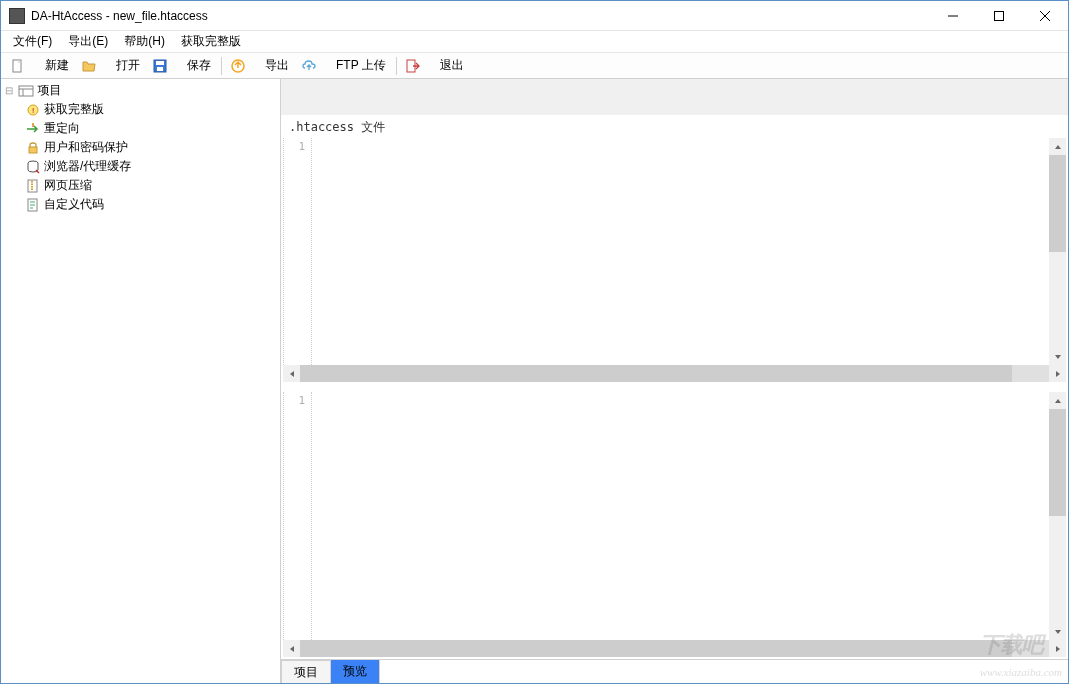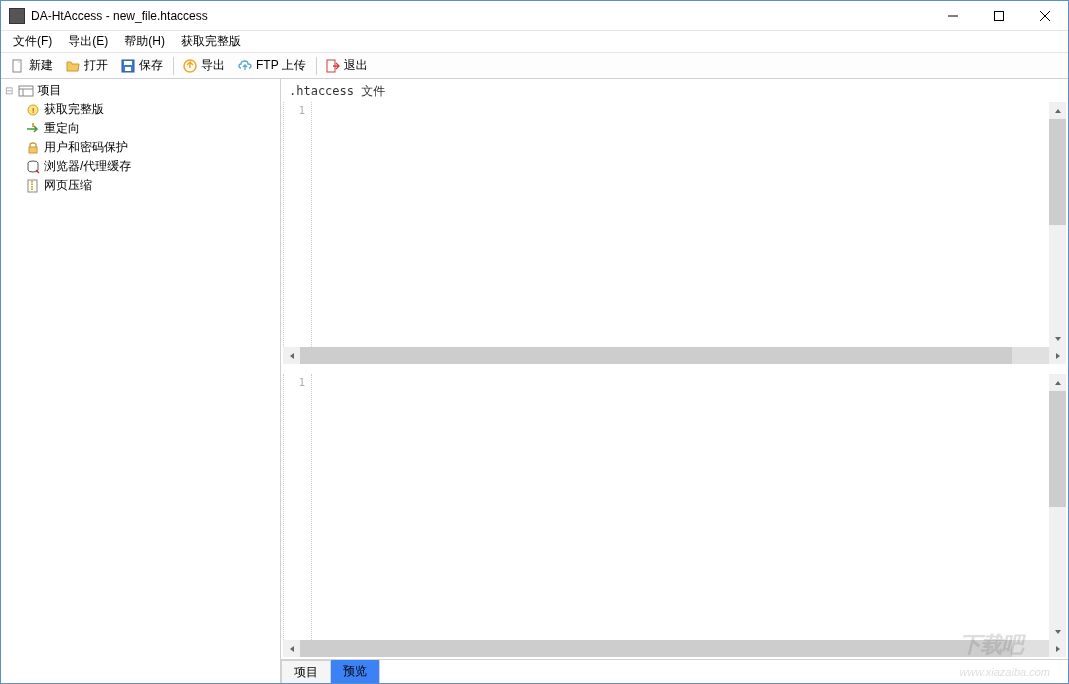--- a/index.html
+++ b/index.html
@@ -60,21 +60,21 @@
   padding: 0 4px;
   border-bottom: 1px solid #d0d0d0;
   background: #fdfdfd;
 }
 .tb-btn {
   display: flex;
   align-items: center;
   padding: 2px 5px;
   margin-right: 2px;
   font-size: 12px;
-  gap: 3px;
+  gap: 19px;
 }
 .tb-sep {
   width: 1px; height: 18px;
   background: #d0d0d0;
   margin: 0 3px;
 }
 .tb-icon { width: 16px; height: 16px; display: inline-flex; align-items: center; justify-content: center; }
 
 
 .main {
@@ -113,20 +113,21 @@
   background: #f0f0f0;
   position: relative;
 }
 .editor-area {
   flex: 1;
   display: flex;
   flex-direction: column;
   gap: 10px;
   padding: 2px;
   background: #fff;
+  margin-top: 36px;
 }
 .panel {
   flex: 1;
   display: flex;
   flex-direction: column;
   min-height: 0;
 }
 .panel-title {
   font-family: "SimSun", monospace;
   font-size: 12px;
@@ -212,27 +213,27 @@
   top: 1px;
 }
 .btab.active {
   background: #3b82f6;
   border-bottom: 1px solid #fff;
 }
 
 
 .watermark {
   position: absolute;
-  right: 18px;
+  right: 6px;
   bottom: 2px;
   font-size: 18px;
   font-style: italic;
   color: rgba(120,120,120,0.25);
   pointer-events: none;
-  font-family: Liberation Sans, sans-serif;
+  font-family: Liberation Serif, serif;
 }
 .watermark .big { font-size: 22px; font-weight: bold; letter-spacing: -1px;}
 </style>
 </head>
 <body>
 
 <div class="titlebar">
   <span class="app-icon"></span>
   <span class="title-text">DA-HtAccess - new_file.htaccess</span>
   <span class="spacer"></span>
@@ -388,20 +389,33 @@
               <div class="tree-node">
             <span class="node-icon">
                   <svg width="16" height="16" viewBox="0 0 16 16">
                     <rect x="3" y="2" width="9" height="12" fill="#fff" stroke="#888"></rect>
                     <line x1="7" y1="3" x2="7" y2="13" stroke="#d4a017" stroke-width="2" stroke-dasharray="1.5 1"></line>
                   </svg>
                 </span>
             <span>网页压缩</span>
           </div>
             </li>
+          <li>
+              <div class="tree-node">
+            <span class="node-icon">
+                  <svg width="16" height="16" viewBox="0 0 16 16">
+                    <rect x="3" y="2" width="9" height="12" fill="#fff" stroke="#888"></rect>
+                    <line x1="5" y1="5" x2="10" y2="5" stroke="#4a7"></line>
+                    <line x1="5" y1="8" x2="10" y2="8" stroke="#4a7"></line>
+                    <line x1="5" y1="11" x2="8" y2="11" stroke="#4a7"></line>
+                  </svg>
+                </span>
+            <span>自定义代码</span>
+          </div>
+            </li>
         </ul>
       </li>
     </ul>
   </div>
 
   <div class="content">
     <div class="editor-area">
 
       <div class="panel">
         <div class="panel-title">.htaccess 文件</div>

